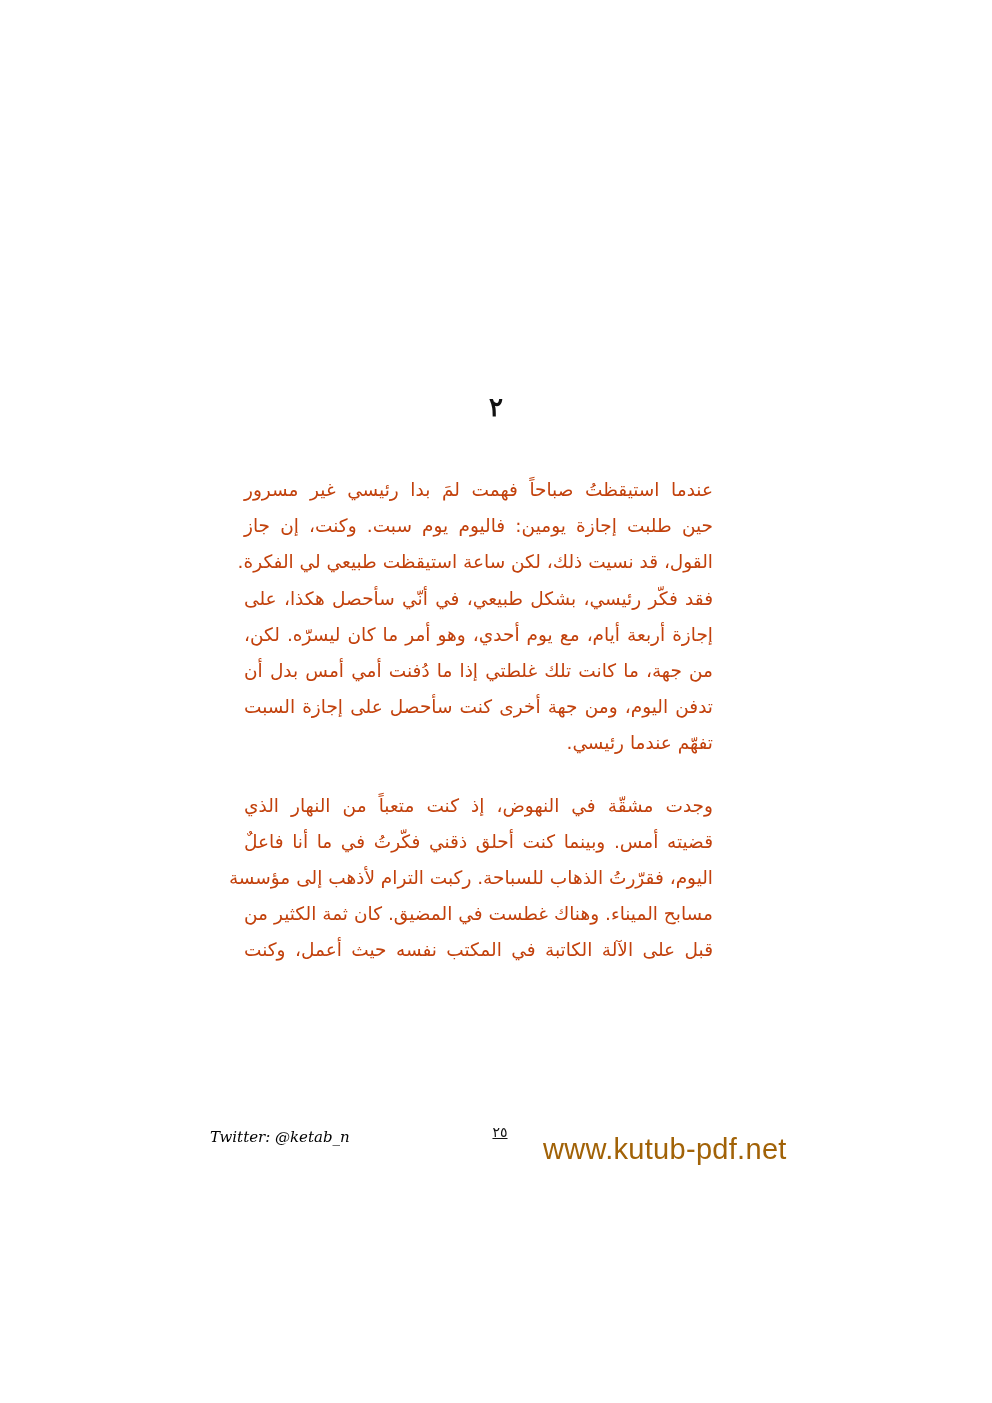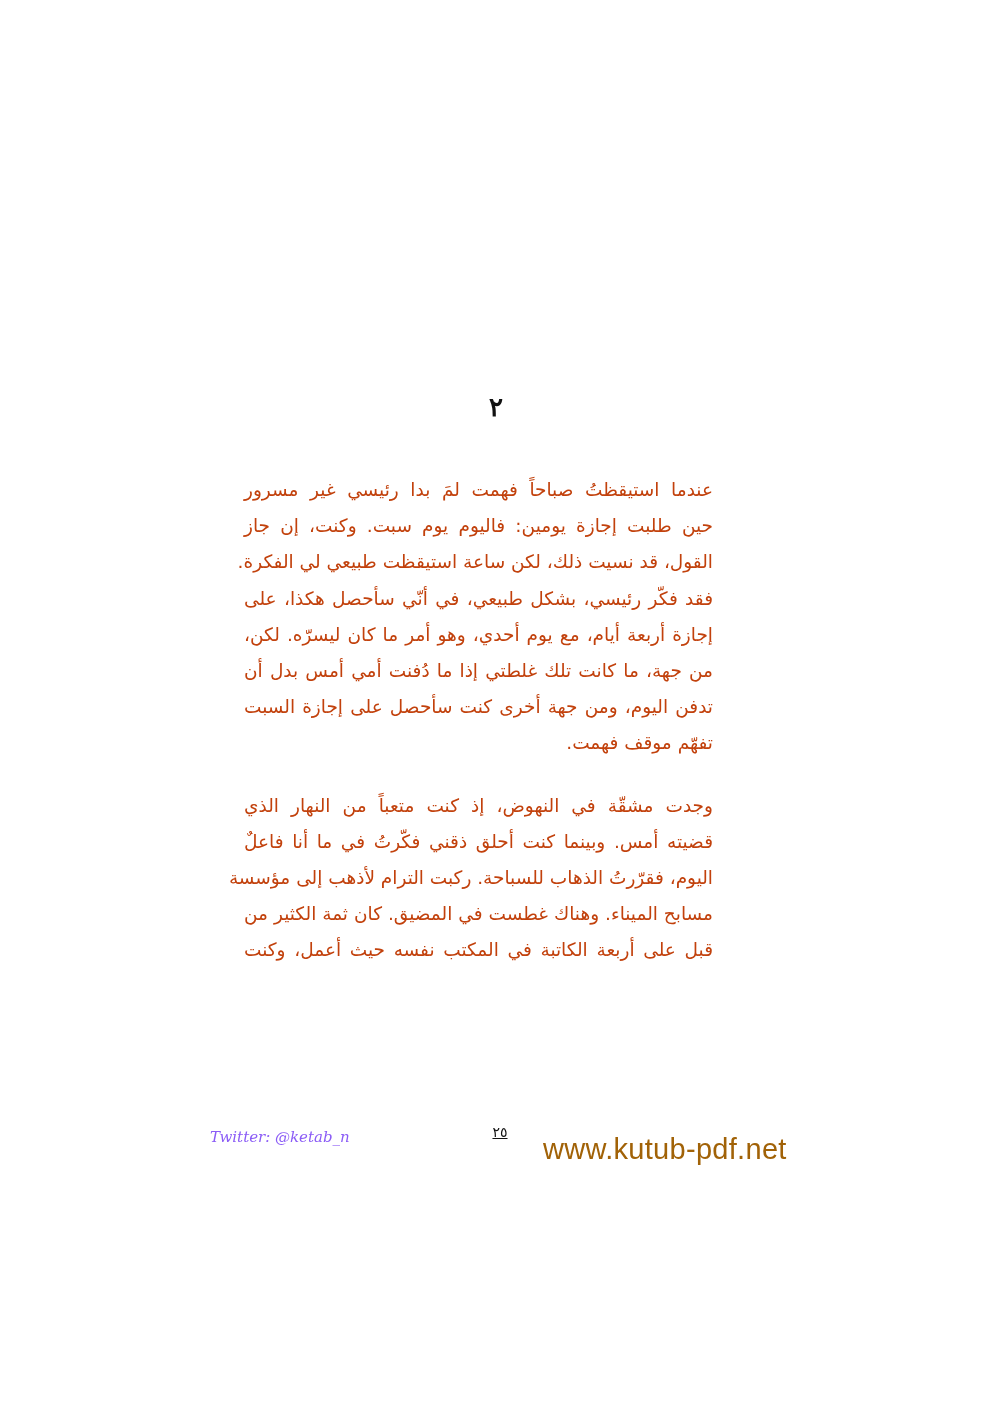--- a/index.html
+++ b/index.html
@@ -13,21 +13,21 @@
     position: absolute; left: 244px; width: 505px; top: 472px;
     direction: rtl; text-align: justify; text-align-last: right;
     font-family: "DejaVu Sans", sans-serif; font-size: 18.5px; line-height: 36.2px; color: #c2410c;
   }
   .para { margin: 0; text-indent: 36px; }
   .para + .para { margin-top: 26px; }
   .line { display: block; text-align: justify; text-align-last: justify; white-space: nowrap; }
   .line.last { text-align-last: right; }
   .footer-twitter {
     position: absolute; left: 210px; top: 1128px;
-    font-family: "DejaVu Serif", serif; font-style: italic; font-size: 15px; color: #8b5cf6;
+    font-family: "DejaVu Serif", serif; font-style: italic; font-size: 15px; color: #000000;
   }
   .page-number {
     position: absolute; left: 480px; top: 1124px; width: 40px; text-align: center;
     font-family: "DejaVu Sans", sans-serif; font-size: 14px; color: #111; direction: rtl; text-decoration: underline;
   }
   .footer-site {
     position: absolute; left: 543px; top: 1133px;
     font-family: "Liberation Sans", sans-serif; font-size: 29px; color: #a16207; letter-spacing: 0.3px;
   }
 </style>
@@ -39,27 +39,27 @@
 
   <div class="body-text">
     <p class="para">
       <span class="line">عندما استيقظتُ صباحاً فهمت لمَ بدا رئيسي غير مسرور</span>
       <span class="line">حين طلبت إجازة يومين: فاليوم يوم سبت. وكنت، إن جاز</span>
       <span class="line">القول، قد نسيت ذلك، لكن ساعة استيقظت طبيعي لي الفكرة.</span>
       <span class="line">فقد فكّر رئيسي، بشكل طبيعي، في أنّي سأحصل هكذا، على</span>
       <span class="line">إجازة أربعة أيام، مع يوم أحدي، وهو أمر ما كان ليسرّه. لكن،</span>
       <span class="line">من جهة، ما كانت تلك غلطتي إذا ما دُفنت أمي أمس بدل أن</span>
       <span class="line">تدفن اليوم، ومن جهة أخرى كنت سأحصل على إجازة السبت</span>
-      <span class="line last">تفهّم موقف فهمت.</span>
+      <span class="line last">تفهّم عندما رئيسي.</span>
     </p>
     <p class="para">
       <span class="line">وجدت مشقّة في النهوض، إذ كنت متعباً من النهار الذي</span>
       <span class="line">قضيته أمس. وبينما كنت أحلق ذقني فكّرتُ في ما أنا فاعلٌ</span>
       <span class="line">اليوم، فقرّرتُ الذهاب للسباحة. ركبت الترام لأذهب إلى مؤسسة</span>
       <span class="line">مسابح الميناء. وهناك غطست في المضيق. كان ثمة الكثير من</span>
-      <span class="line">قبل على أربعة الكاتبة في المكتب نفسه حيث أعمل، وكنت</span>
+      <span class="line">قبل على الآلة الكاتبة في المكتب نفسه حيث أعمل، وكنت</span>
     </p>
   </div>
 
   <div class="footer-twitter">Twitter: @ketab_n</div>
   <div class="page-number">٢٥</div>
   <div class="footer-site">www.kutub-pdf.net</div>
 </div>
 
 </body></html>

